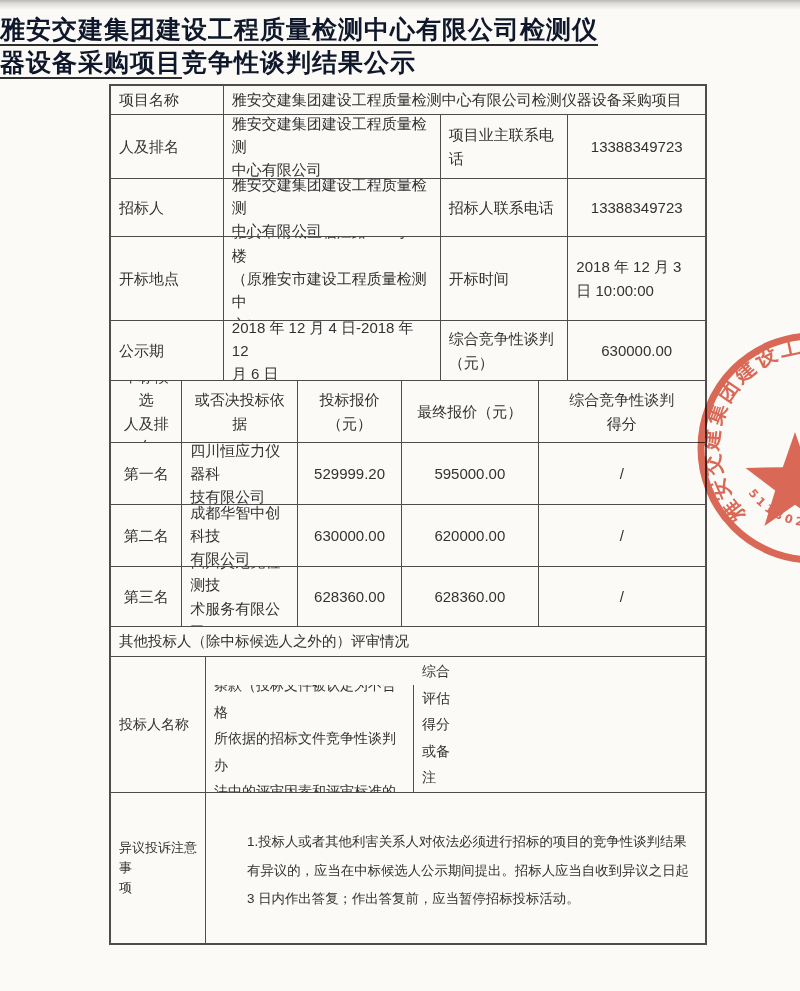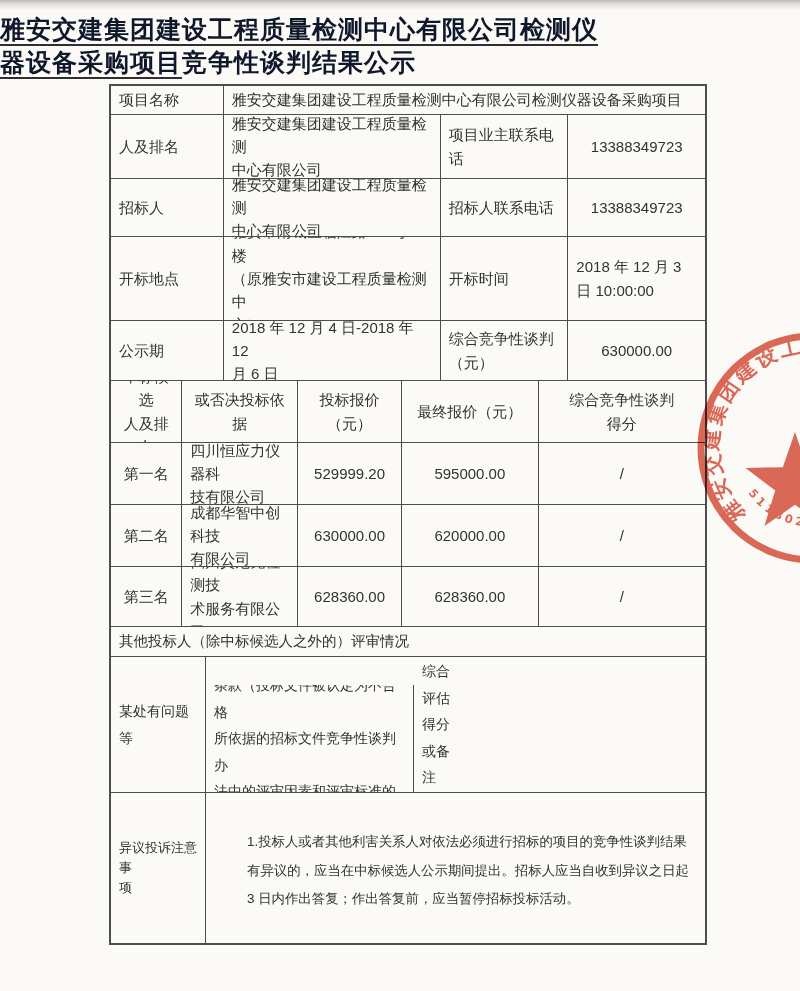--- a/index.html
+++ b/index.html
@@ -142,21 +142,21 @@
       <div class="cell b3 center">628360.00</div>
       <div class="cell b4 center">628360.00</div>
       <div class="cell b5 center">/</div>
     </div>
 
     <div class="row" style="height:30px">
       <div class="cell" style="flex:1;font-size:14.5px">其他投标人（除中标候选人之外的）评审情况</div>
     </div>
 
     <div class="row" style="height:136px">
-      <div class="cell c1 small">某处有问题等</div>
+      <div class="cell c1 small">投标人名称</div>
       <div class="cell c2 small">投标报价（元）或否决投标依据
 条款（投标文件被认定为不合格
 所依据的招标文件竞争性谈判办
 法中的评审因素和评审标准的条
 款）</div>
       <div class="cell c4 small">综合
 评估
 得分
 或备
 注</div>

